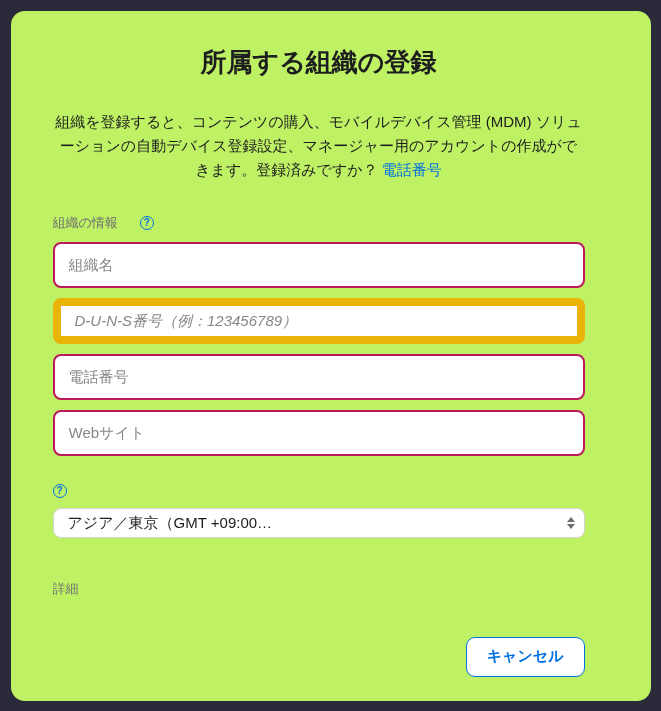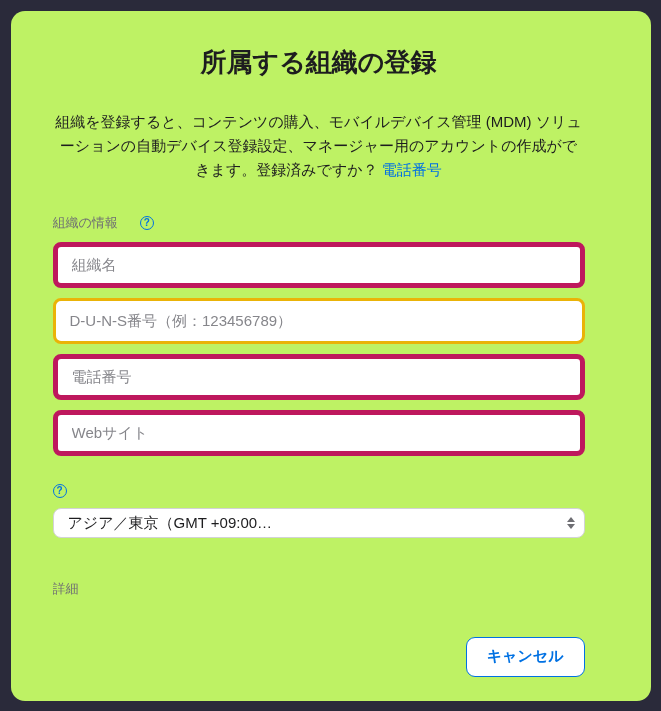--- a/index.html
+++ b/index.html
@@ -63,33 +63,34 @@
       border-radius: 50%;
       color: #0071e3;
       font-size: 10px;
       font-weight: 600;
       cursor: pointer;
       line-height: 1;
     }
     .input-field {
       width: 100%;
       height: 46px;
-      border: 5px solid #be185d;
+      border: 2px solid #be185d;
       border-radius: 8px;
       padding: 0 14px;
       font-size: 15px;
       color: #1d1d1f;
       margin-bottom: 10px;
       outline: none;
     }
     .input-field::placeholder {
       color: #86868b;
     }
     .input-field.highlighted {
-      border: 3px solid #eab308;
+      border: 8px solid #eab308;
+      font-style: italic;
     }
     .select-row {
       display: flex;
       gap: 14px;
       margin-bottom: 24px;
     }
     .select-wrapper {
       position: relative;
       flex: 1;
     }

